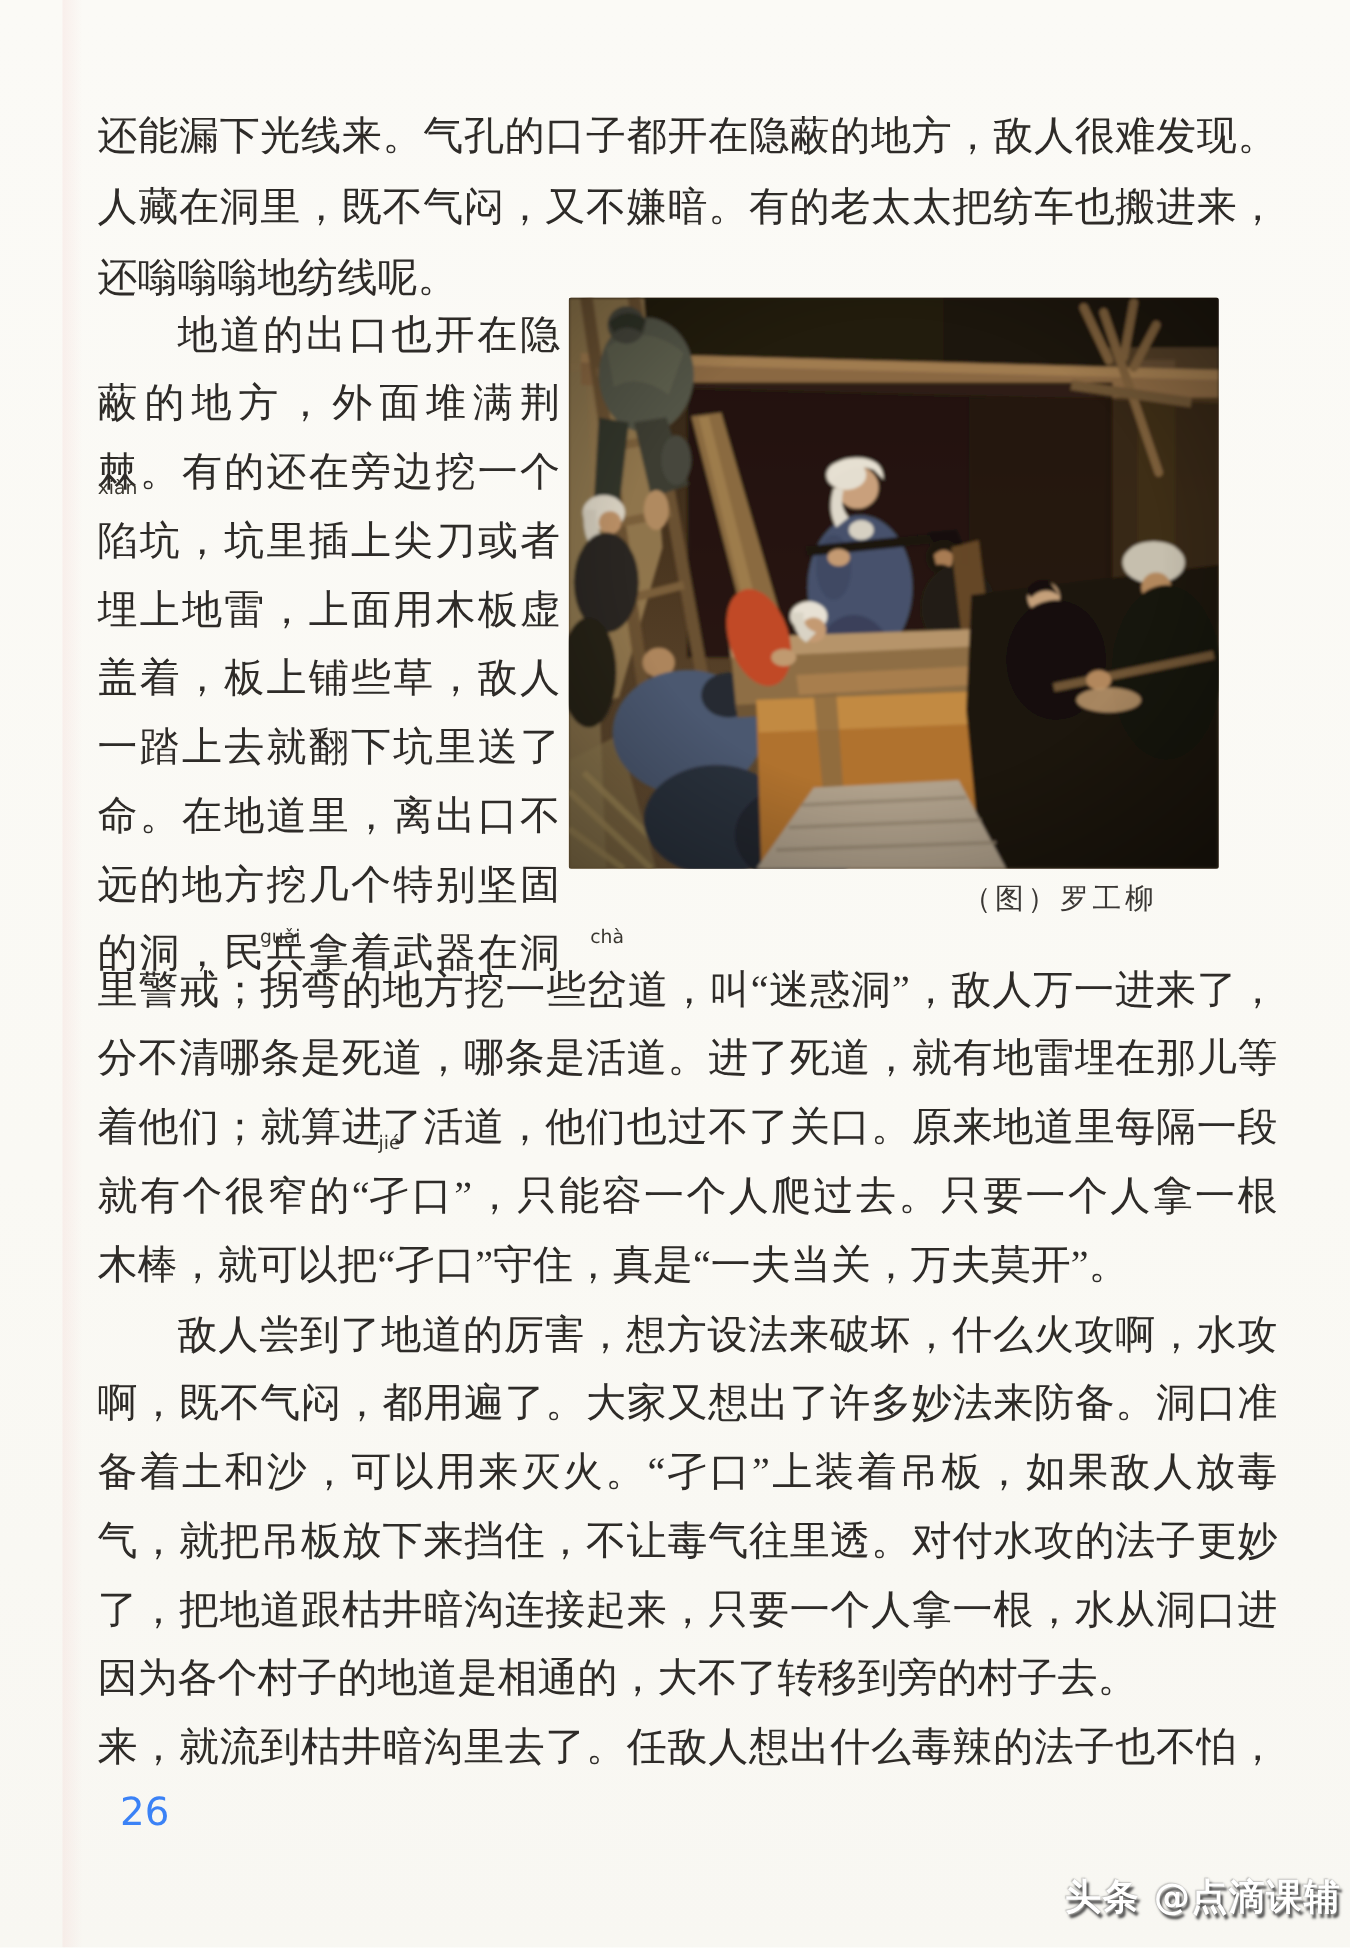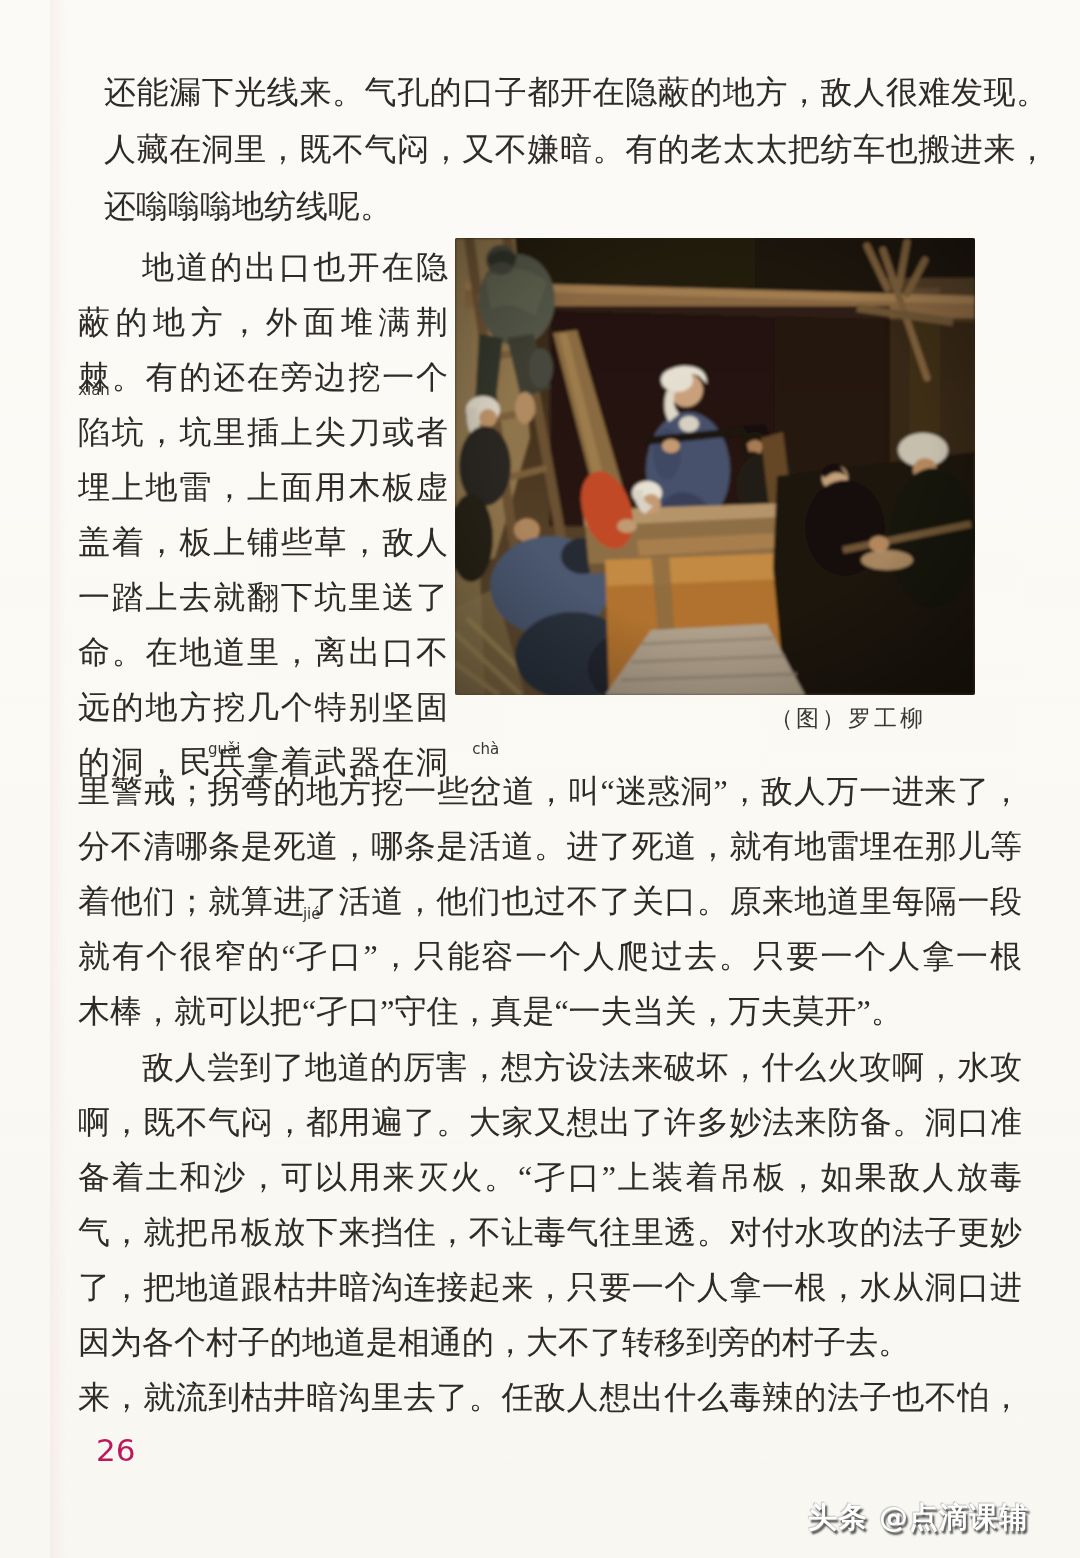--- a/index.html
+++ b/index.html
@@ -13,31 +13,31 @@
     background:linear-gradient(to right,rgba(232,158,158,.12),rgba(232,158,158,0));}
   .para{position:absolute;left:78px;width:944px;font-size:32px;line-height:57px;}
   .para .ln{white-space:nowrap;text-align:justify;text-align-last:justify;}
   .para .ln.last{text-align-last:left;}
   .para .ln.indent{padding-left:64px;}
   .col{position:absolute;left:78px;top:240px;width:370px;font-size:32px;line-height:55px;}
   .col .ln{white-space:nowrap;text-align:justify;text-align-last:justify;}
   .col .ln.indent{padding-left:64px;}
   .mid{top:764px;line-height:55px;}
   .p3{top:1040px;line-height:55px;}
-  .p1{top:64px;margin-left:26px;}
+  .p1{top:80px;}
   .rb{position:relative;display:inline-block;}
   .py{position:absolute;left:50%;transform:translateX(-50%);top:-24px;
       font-size:15px;line-height:19px;color:#39362f;font-style:normal;
       font-family:"DejaVu Sans","Liberation Sans",sans-serif;white-space:nowrap;}
   .figure{position:absolute;left:455px;top:238px;width:473px;}
   .figure svg{display:block;border-radius:2px;}
   .caption{margin-top:8px;text-align:right;font-size:23px;letter-spacing:3px;color:#3a3734;padding-right:2px;}
-  .pagenum{position:absolute;left:96px;top:1432px;font-size:31px;color:#be185d;
+  .pagenum{position:absolute;left:96px;top:1432px;font-size:31px;color:#3b82f6;
       font-family:"DejaVu Sans","Liberation Sans",sans-serif;text-align:center;}
-  .watermark{position:absolute;left:808px;top:1498px;font-size:29px;font-weight:700;letter-spacing:1px;
+  .watermark{position:absolute;left:852px;top:1498px;font-size:29px;font-weight:700;letter-spacing:1px;
       font-family:"DejaVu Sans","Liberation Sans",sans-serif;color:#ffffff;
       text-shadow:2px 3px 2px rgba(72,72,72,.95),-1px -1px 1px rgba(130,130,130,.35),0 0 1px rgba(90,90,90,.5);}
 </style>
 </head>
 <body>
 
 <div class="edge-tint"></div>
 
 <div class="para p1">
   <div class="ln">还能漏下光线来。气孔的口子都开在隐蔽的地方，敌人很难发现。</div>

